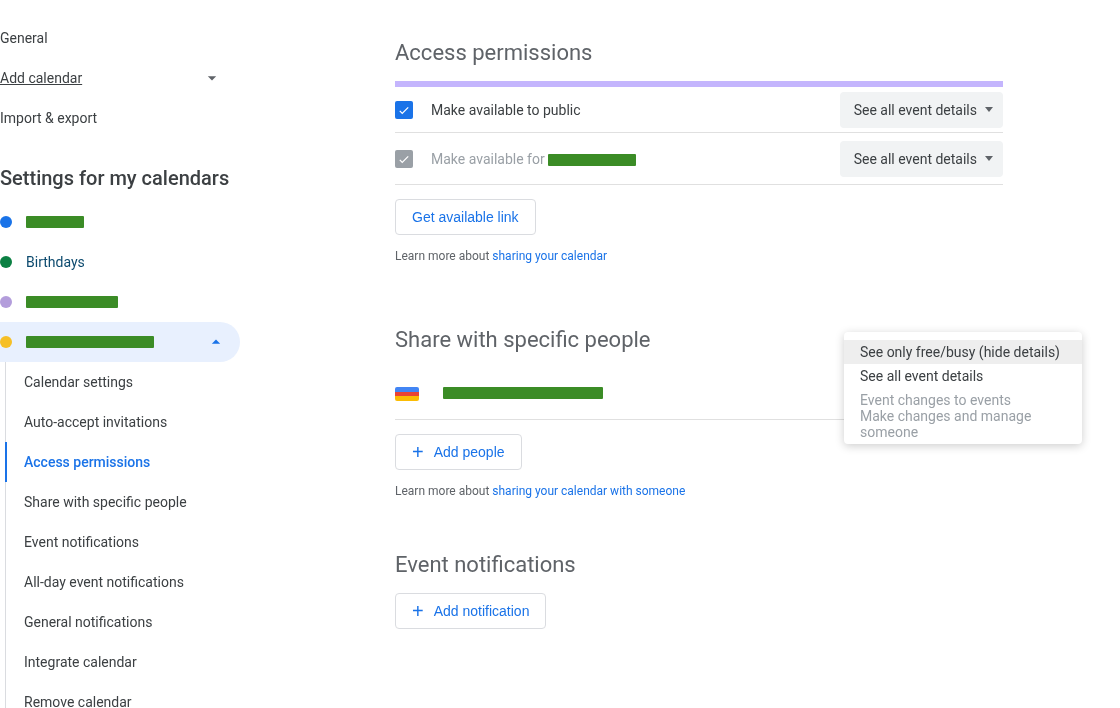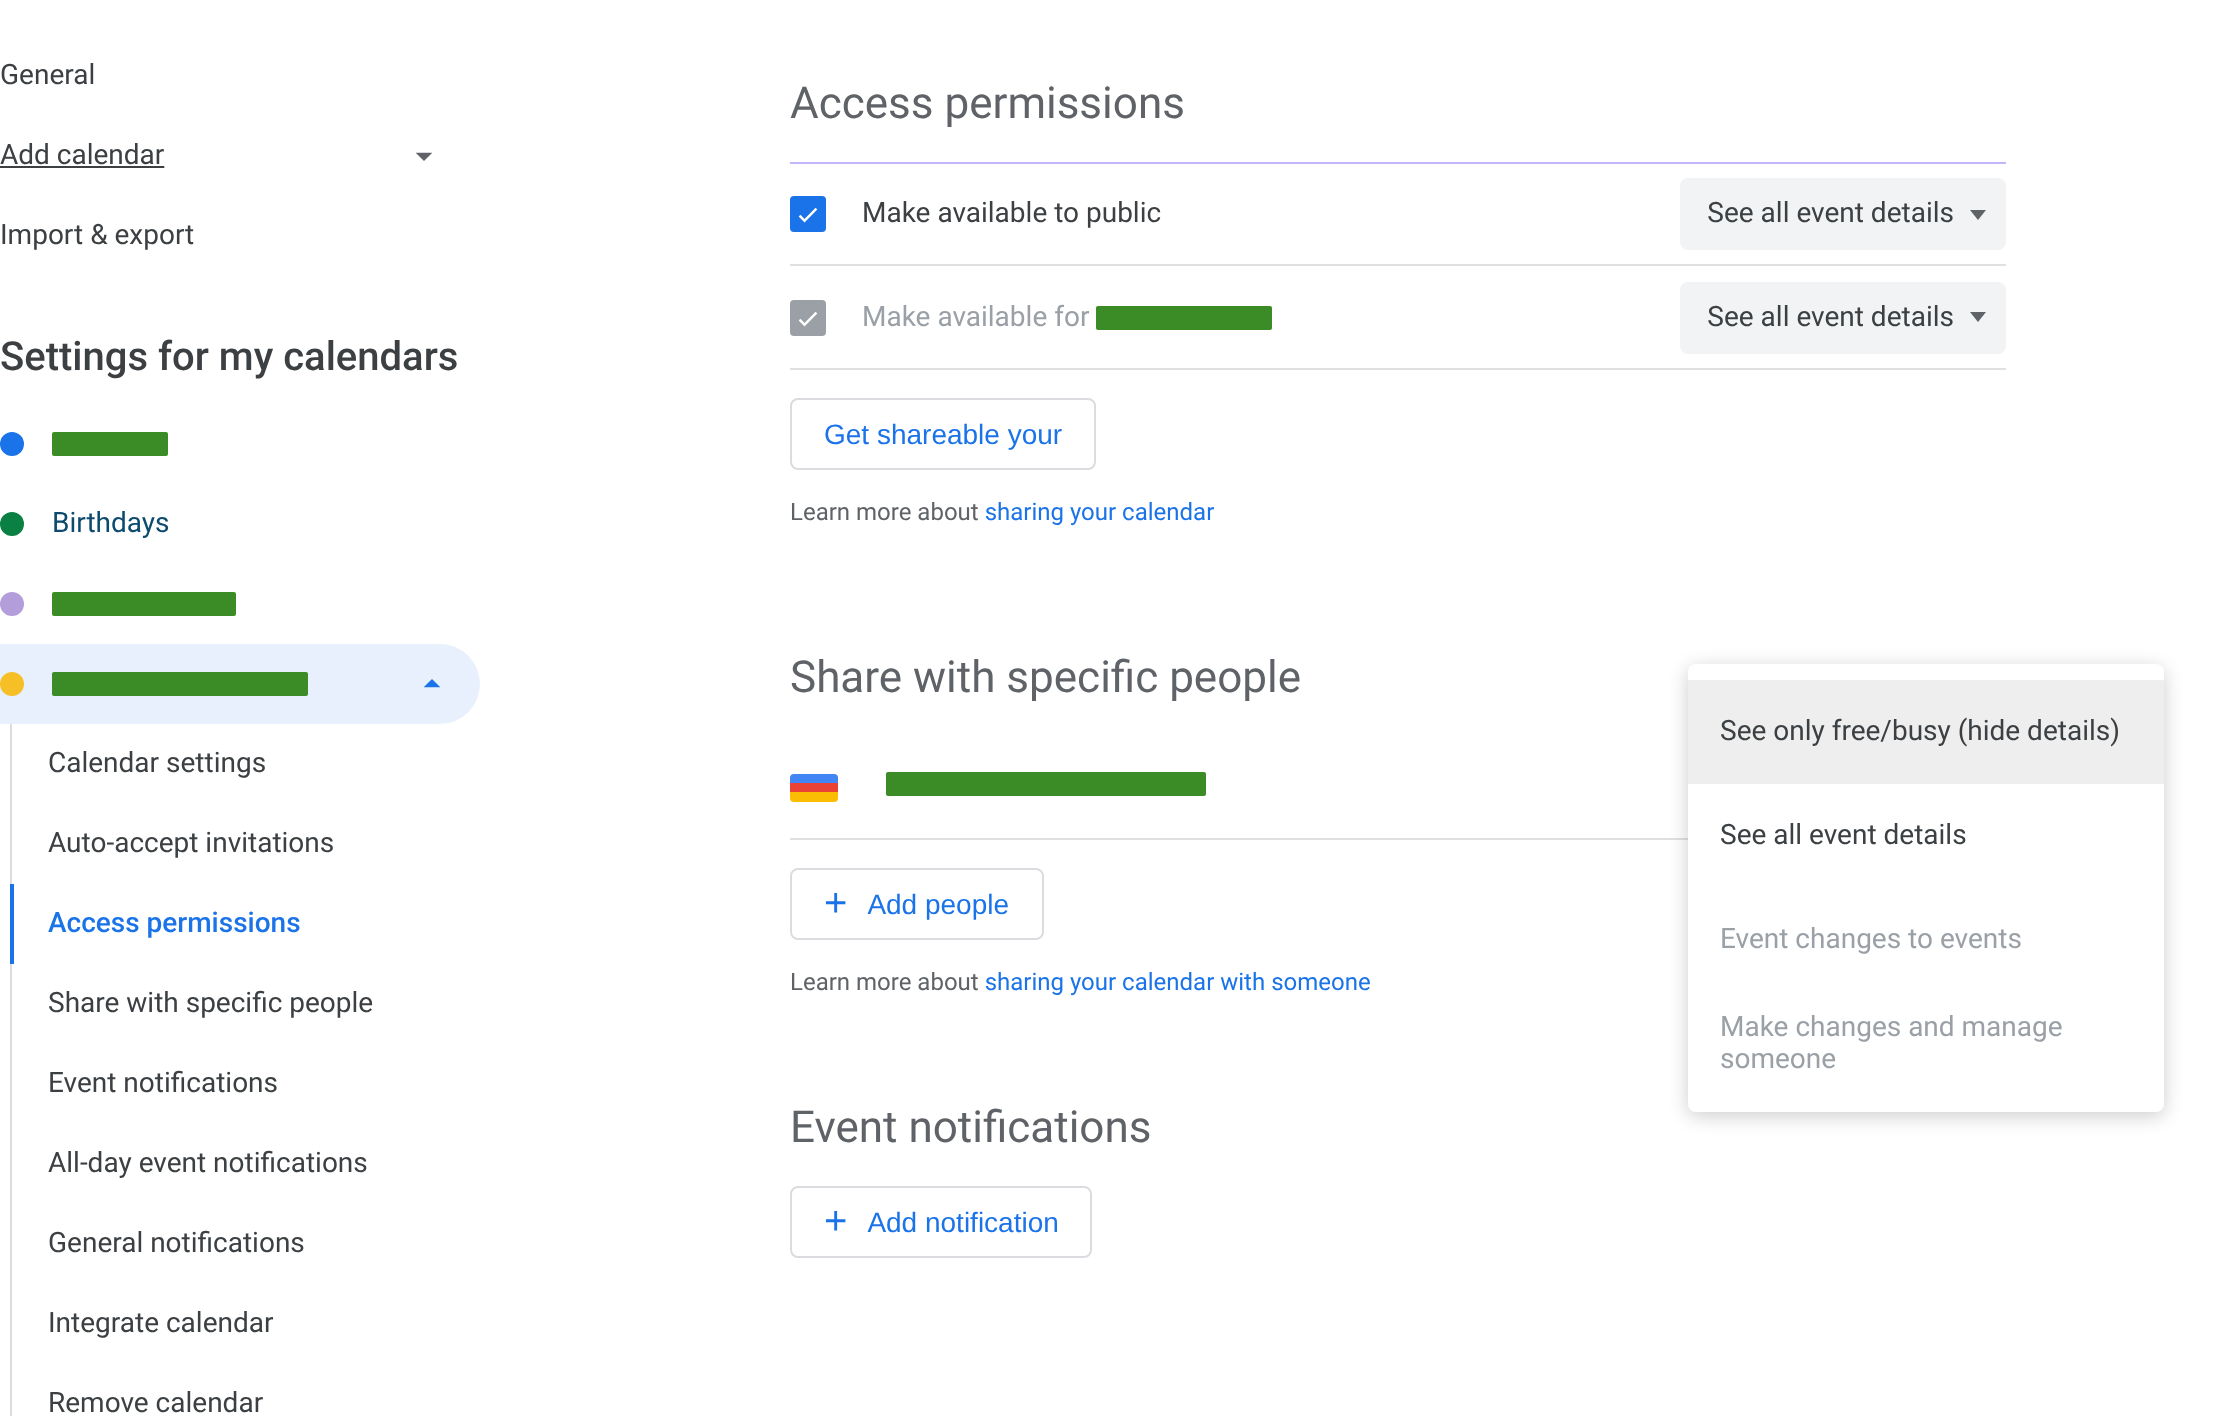--- a/index.html
+++ b/index.html
@@ -84,21 +84,21 @@
     padding: 40px 0 0 155px;
     position: relative;
   }
   .section-heading {
     font-size: 22px;
     font-weight: 400;
     color: #5f6368;
     margin-bottom: 16px;
   }
   .permissions-block { width: 608px; }
-  .perm-top-divider { border-top:1px solid #c4b5fd; }
+  .perm-top-divider { border-top:6px solid #c4b5fd; }
   .perm-row {
     display:flex; align-items:center;
     height: 52px;
     border-bottom:1px solid #e0e0e0;
   }
   .checkbox {
     width:18px; height:18px; border-radius:2px;
     display:flex; align-items:center; justify-content:center;
     margin-right: 18px;
     flex-shrink:0;
@@ -176,21 +176,21 @@
     top: 332px;
     left: 844px;
     width: 238px;
     background:#fff;
     box-shadow: 0 2px 10px rgba(0,0,0,0.2);
     border-radius:4px;
     padding:8px 0;
     z-index: 50;
   }
   .dropdown-item {
-    height:52px;
+    height:24px;
     display:flex;align-items:center;
     padding:0 16px;
     color:#3c4043;
     cursor:pointer;
   }
   .dropdown-item.highlight { background:#eeeeee; }
   .dropdown-item.disabled { color:#9aa0a6; cursor:default; }
   .chevron-svg { width:20px;height:20px; }
 </style>
 </head>
@@ -294,21 +294,21 @@
           <span>Make available for </span><span class="redact" style="width:88px;vertical-align:middle"></span>
         </span>
         <div class="perm-select">
           <span>See all event details</span>
           <span class="tri"></span>
         </div>
       </div>
 
       <div class="row-gap">
         <button class="outline-btn">
-          <span>Get shareable your</span>
+          <span>Get available link</span>
         </button>
       </div>
       <div class="help-text">
         <span>Learn more about </span><a href="#">sharing your calendar</a>
       </div>
     </div>
 
     <div class="share-block">
       <div class="section-heading">Share with specific people</div>
 

